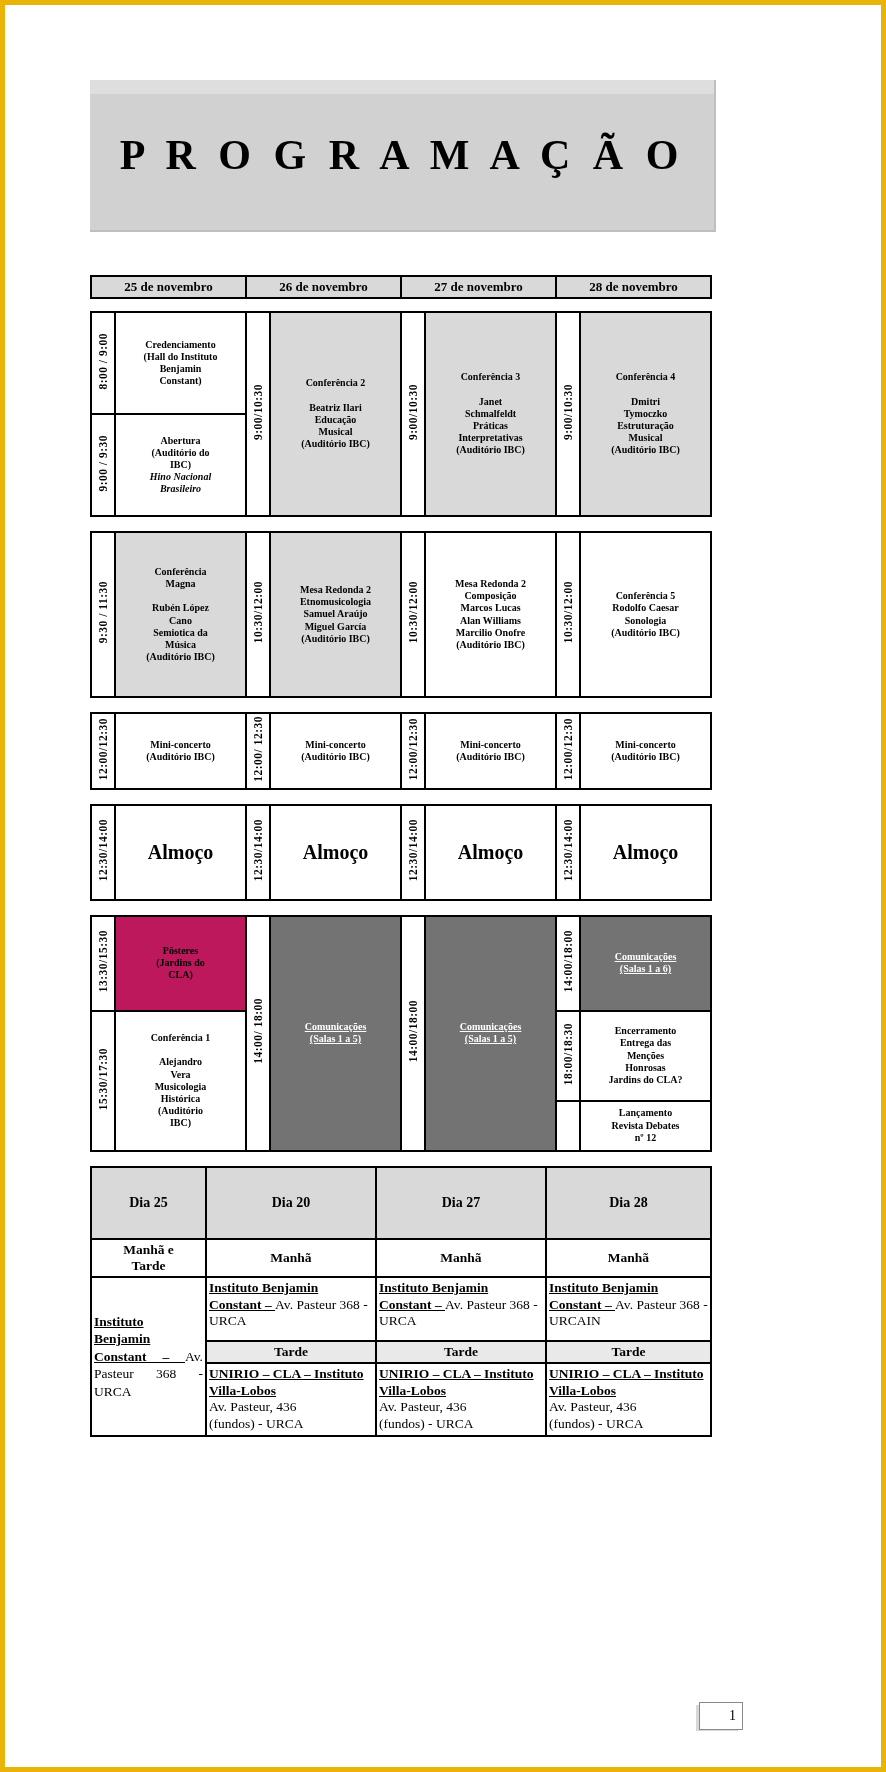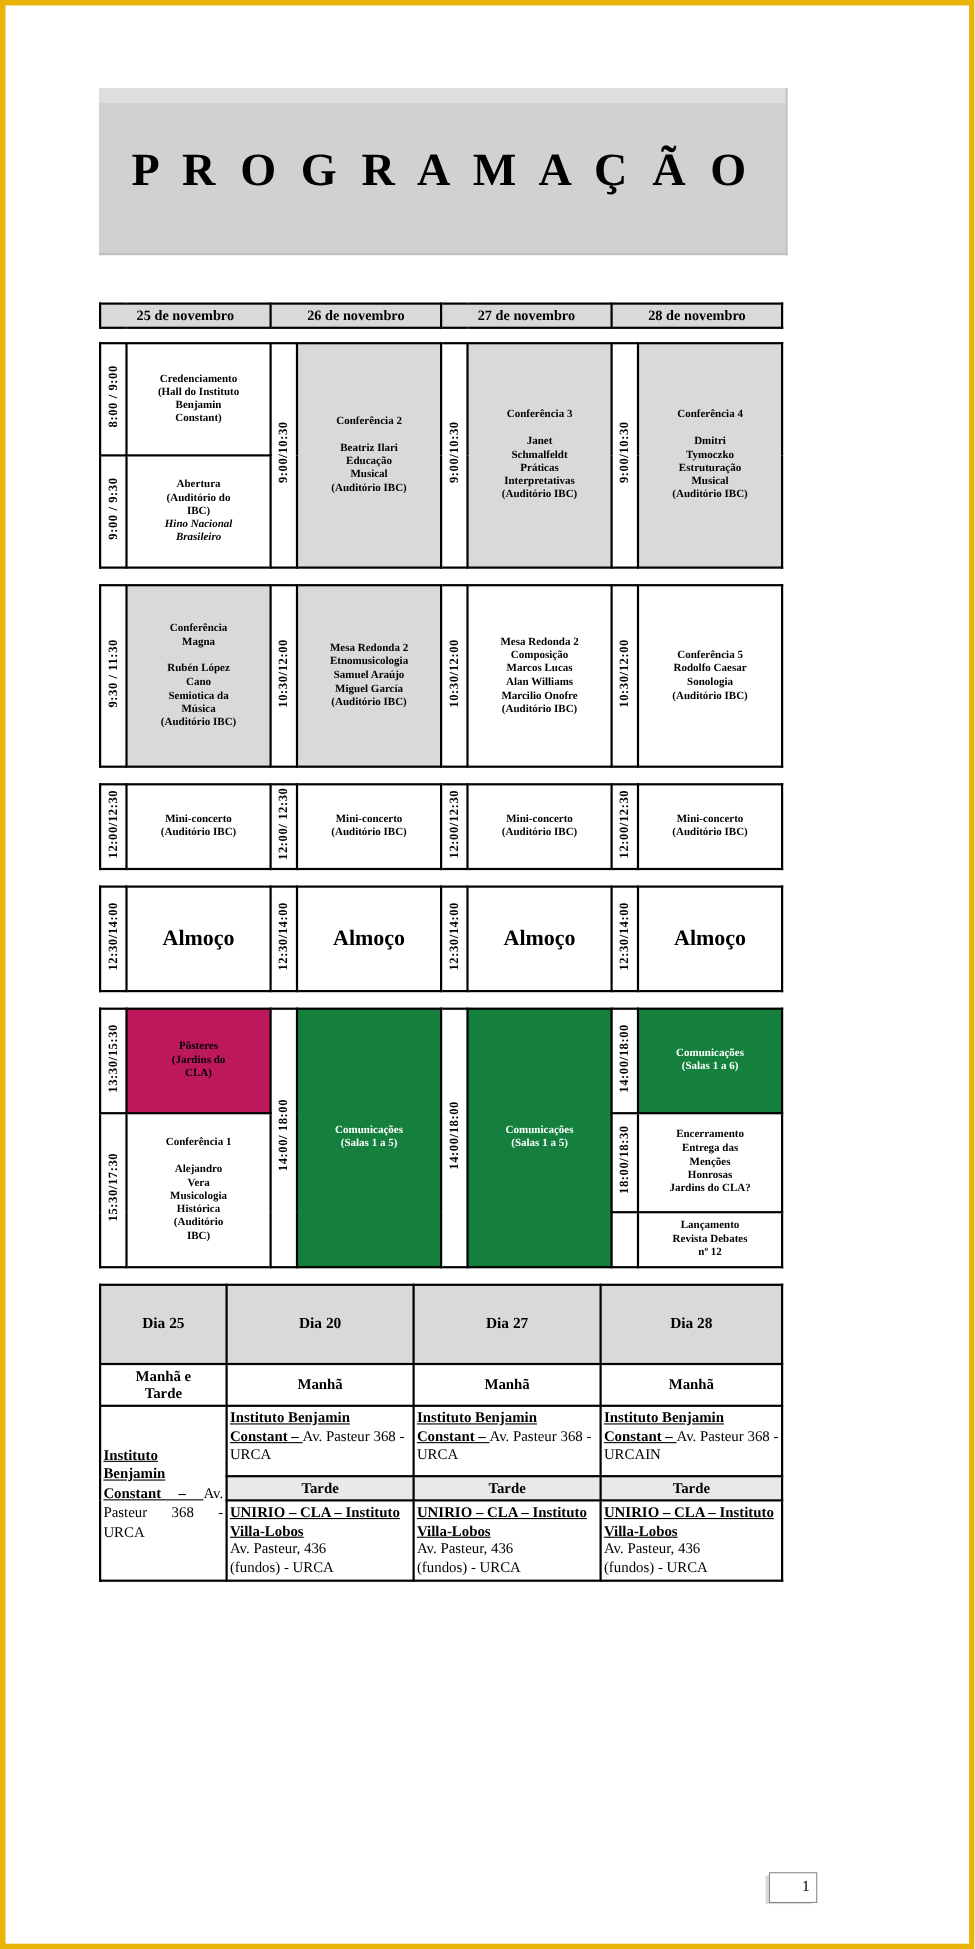--- a/index.html
+++ b/index.html
@@ -18,21 +18,21 @@
   .hd{background:#d9d9d9;font-weight:bold;font-size:13px;text-align:center;vertical-align:middle;}
   .time{text-align:center;vertical-align:middle;background:#fff;}
   .vt{writing-mode:vertical-rl;transform:rotate(180deg);display:inline-block;
       font-weight:bold;font-size:11.5px;letter-spacing:.5px;white-space:nowrap;}
   .ev{text-align:center;vertical-align:middle;font-weight:bold;font-size:10px;line-height:1.22;background:#fff;}
   .txt{white-space:pre-line;}
   .it{font-style:italic;}
   .meal{font-size:20px;}
   .bg-gray{background:#d9d9d9;}
   .bg-mid{background:#be185d;}
-  .bg-dark{background:#15803d;color:#fff;}
+  .bg-dark{background:#737373;color:#fff;text-decoration:underline;}
   .locais-heading{text-align:center;font-size:24px;font-weight:bold;margin:6px 0 8px 0;}
   table.loc-tbl{margin-bottom:0;border-radius:31px;}
   .loc-hd{background:#d9d9d9;font-weight:bold;font-size:14px;text-align:center;vertical-align:middle;}
   .period{font-weight:bold;font-size:13.5px;text-align:center;vertical-align:middle;white-space:pre-line;background:#fff;}
   .venue-d25{vertical-align:middle;text-align:justify;font-size:13.5px;line-height:1.3;background:#fff;}
   .morning{vertical-align:top;text-align:left;font-size:13.5px;line-height:1.25;background:#fff;}
   .tarde{font-weight:bold;font-size:13.5px;text-align:center;vertical-align:middle;background:#e9e9e9;}
   .afternoon{vertical-align:top;text-align:left;font-size:13.5px;line-height:1.25;background:#fff;}
   .vname{font-weight:bold;text-decoration:underline;}
   .addr{font-weight:normal;}

